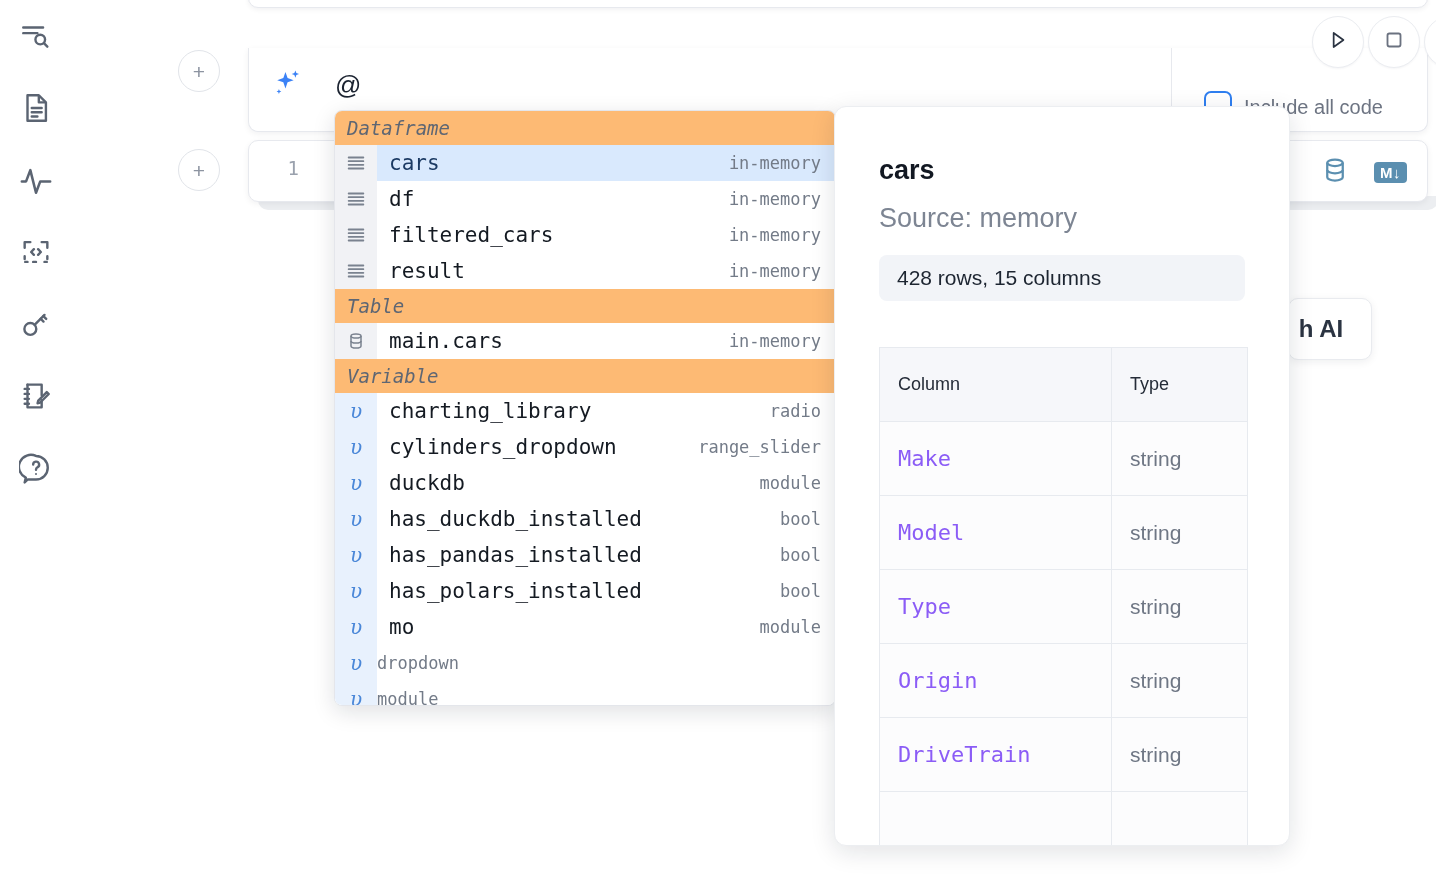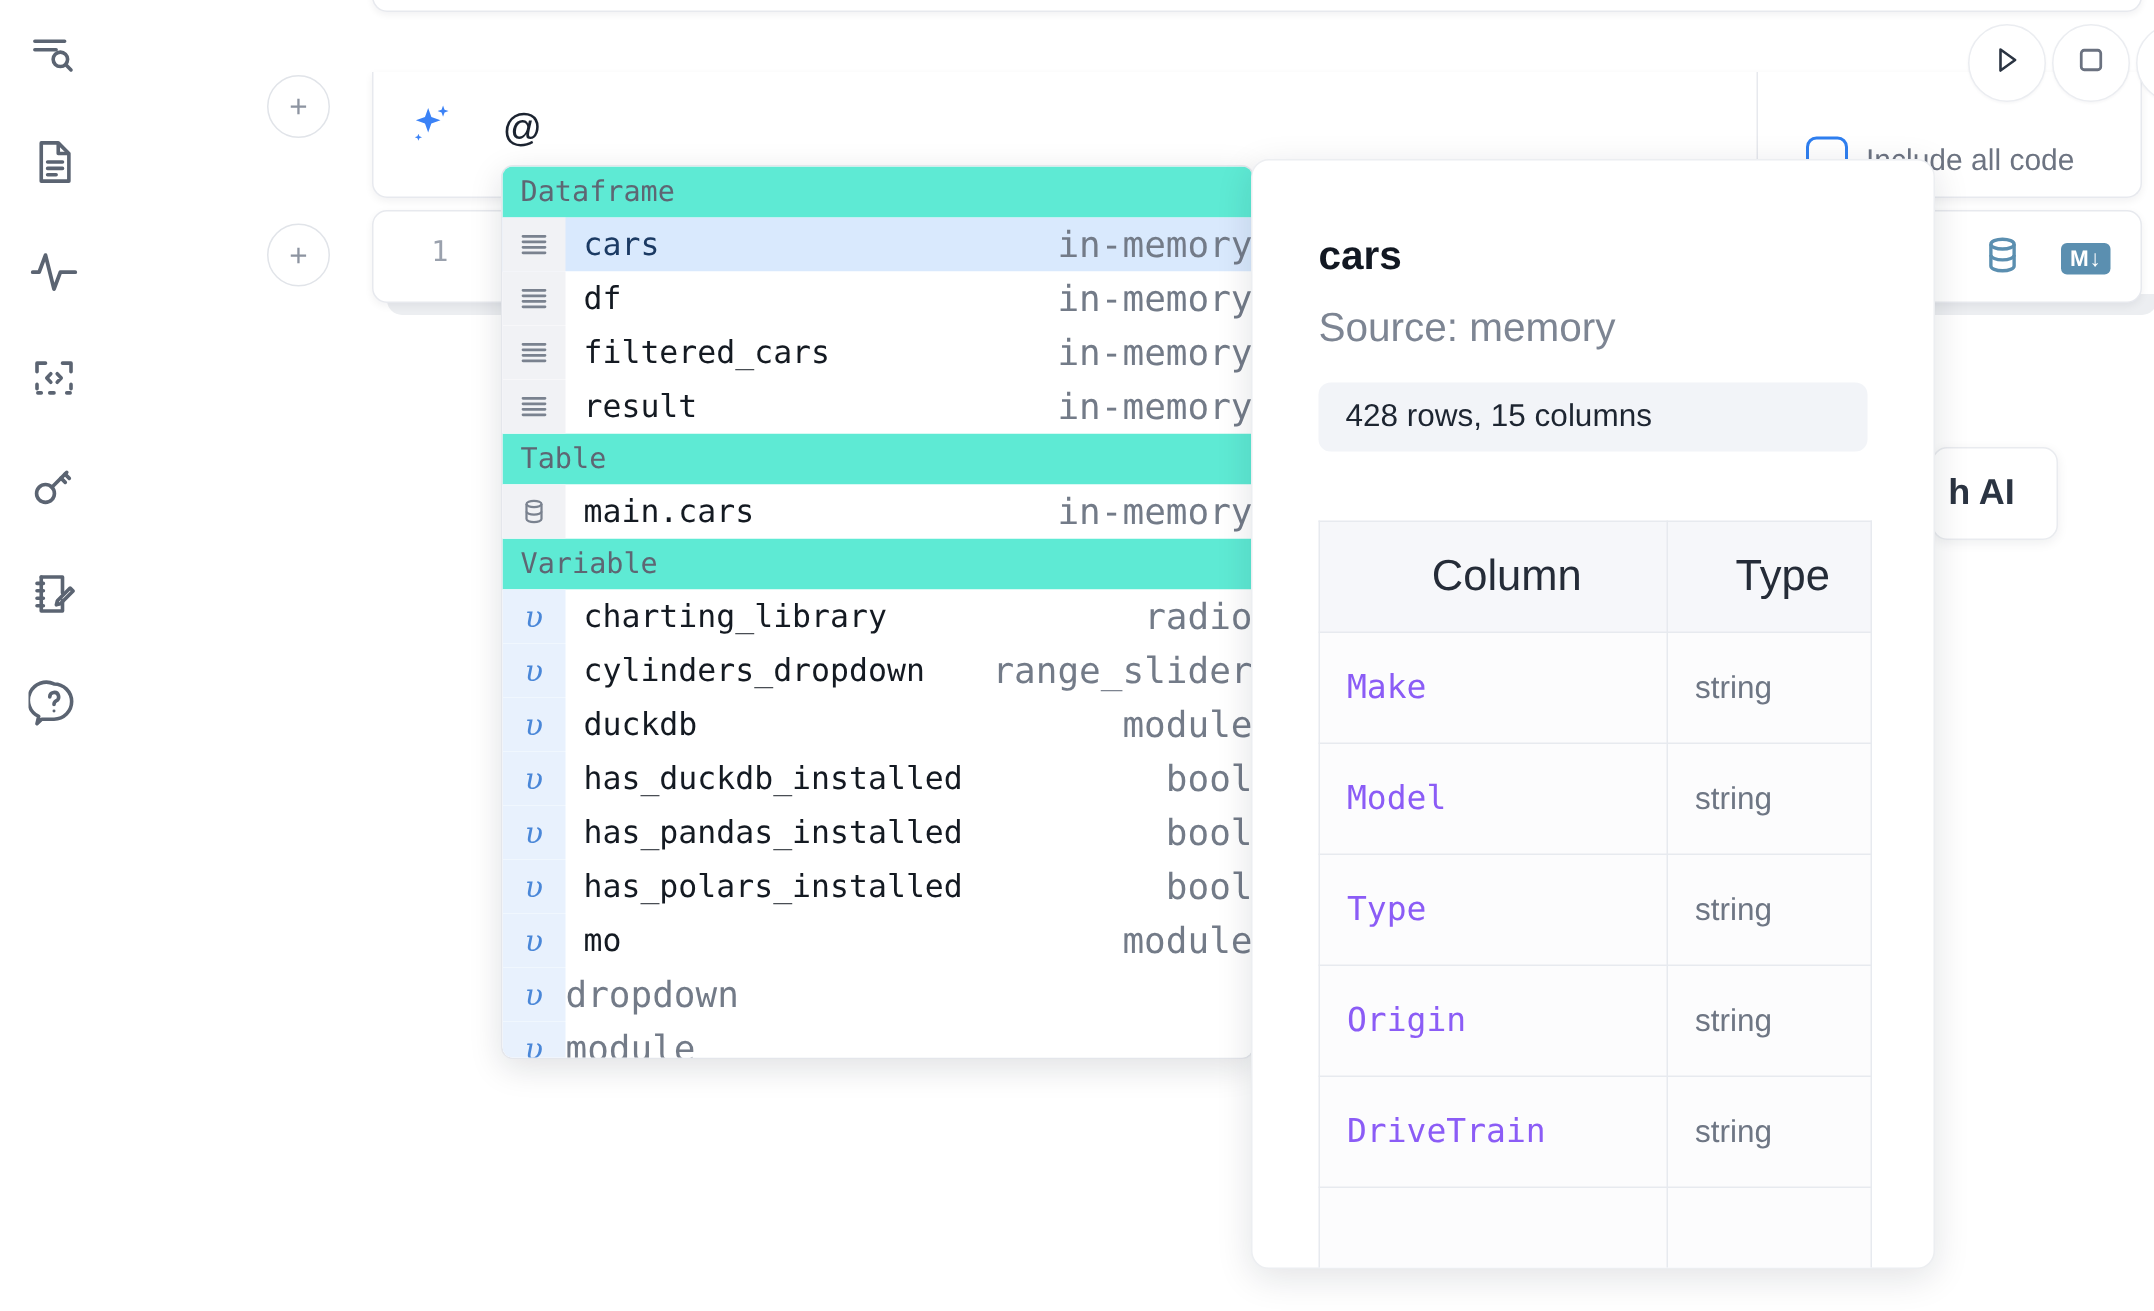--- a/index.html
+++ b/index.html
@@ -112,21 +112,21 @@
   .ac {
     position: absolute; left: 334px; top: 110px; width: 502px; height: 596px;
     background: #fff; border: 1px solid #e4e6eb; border-radius: 8px;
     box-shadow: 0 6px 22px rgba(15,23,42,.13);
     overflow: hidden; z-index: 20;
     font-family: "DejaVu Sans Mono", monospace;
   }
   .ac-scroll { position: absolute; inset: 0; overflow: hidden; }
   .ac-section {
     height: 34px; line-height: 34px; padding-left: 12px;
-    background: #5eead4; color: #5e6673; font-size: 19px;
+    background: #fdba74; color: #5e6673; font-size: 19px; font-style: italic;
   }
   .ac-row {
     position: relative; height: 36px; display: flex; align-items: center;
     background: #fff; cursor: pointer;
   }
   .ac-row.sel { background: #d9e9fd; }
   .ac-gutter {
     width: 42px; height: 36px; background: #f1f2f5;
     display: flex; align-items: center; justify-content: center;
     flex: 0 0 42px; color: #7a828f;
@@ -135,21 +135,21 @@
   .ac-row.var .ac-gutter {
     background: #e8f1fd; color: #4a87d8;
     font-family: "DejaVu Serif", serif; font-style: italic; font-size: 20px;
   }
   .ac-name {
     margin-left: 12px; font-size: 21px; color: #141a22; flex: 1 1 auto;
     white-space: nowrap; overflow: hidden;
   }
   .ac-row.sel .ac-name { color: #1b3a63; }
   .ac-kind {
-    font-size: 24px; color: #737b88; 
+    font-size: 17px; color: #737b88; padding-right: 14px;
     white-space: nowrap; overflow: hidden;
   }
 
   
   .info {
     position: absolute; left: 834px; top: 106px; width: 456px; height: 740px;
     background: #fff; border: 1px solid #eceef1; border-radius: 12px;
     box-shadow: 0 6px 24px rgba(15,23,42,.12);
     overflow: hidden; z-index: 25;
   }
@@ -171,23 +171,22 @@
   .info-table {
     position: absolute; left: 44px; top: 240px; width: 368px;
     border-collapse: collapse; table-layout: fixed;
   }
   .info-table th, .info-table td {
     border: 1px solid #e7eaef; text-align: left; height: 74px;
     padding: 0 0 0 18px; vertical-align: middle;
   }
   .info-table th {
     background: #f6f7fa; font-weight: normal;
-    font-size: 29px; color: #252c38;
-    font-family: "Liberation Sans", sans-serif;
-    text-align: center;
+    font-size: 18px; color: #252c38;
+    font-family: "Liberation Sans", sans-serif;
   }
   .info-table td.col {
     font-family: "DejaVu Sans Mono", monospace;
     font-size: 22px; color: #8b5cf6; background: #fcfcfd;
   }
   .info-table td.typ {
     font-family: "Liberation Sans", sans-serif;
     font-size: 21px; color: #6e7684; background: #fcfcfd;
   }
   .info-table col.c1 { width: 232px; }

